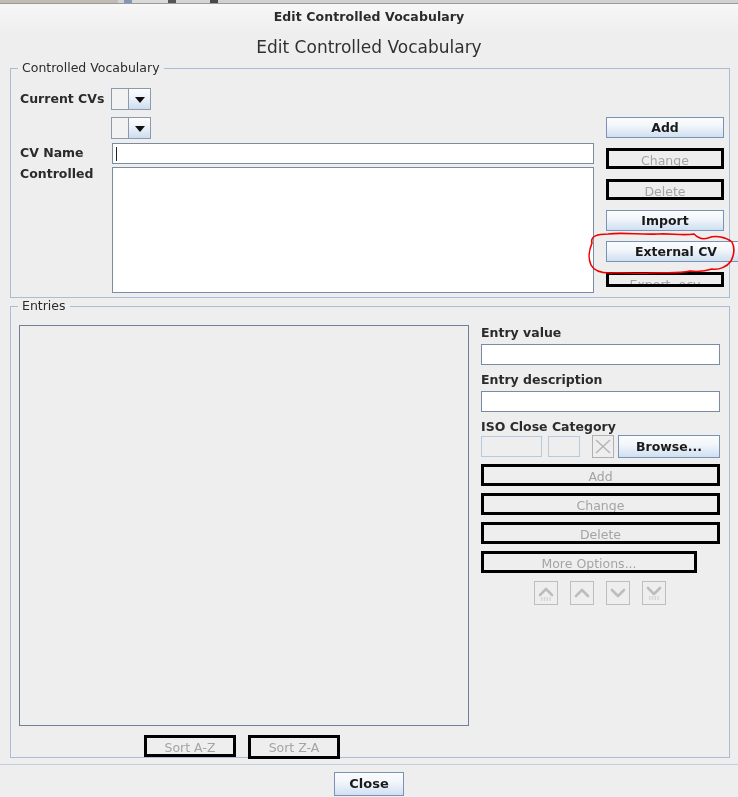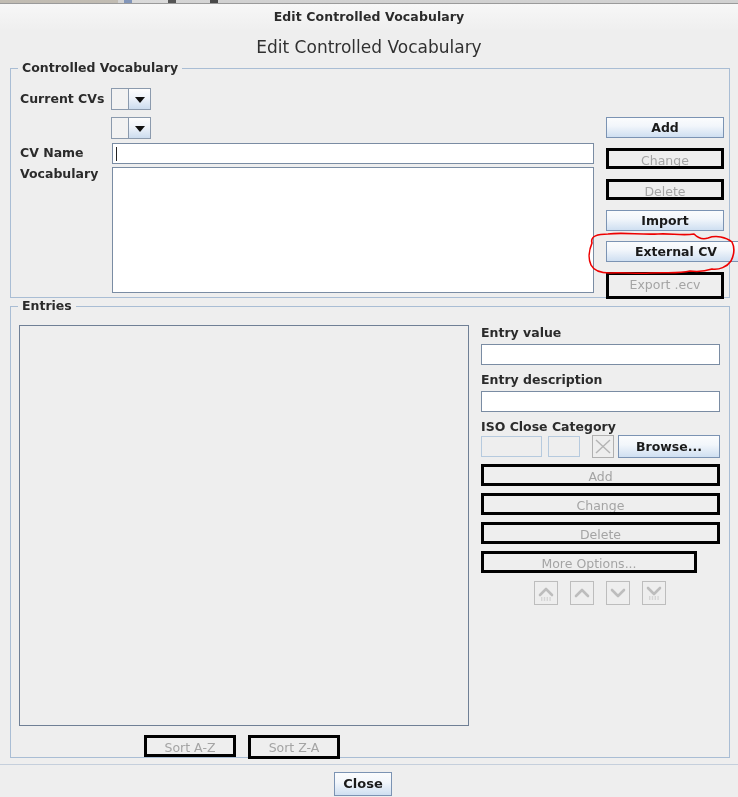--- a/index.html
+++ b/index.html
@@ -63,21 +63,21 @@
     border: 1px solid #a9bdd4;
     background: transparent;
   }
   .group-title {
     position: absolute;
     top: -9px;
     left: 7px;
     padding: 0 4px;
     background: #eeeeee;
     font-size: 12.5px;
-    font-weight: bold;
+    font-weight: normal;
     color: #2b2b2b;
     white-space: nowrap;
   }
   #group-cv { left: 10px; top: 68px; width: 718px; height: 228px; }
   #group-entries { left: 10px; top: 306px; width: 718px; height: 450px; }
 
   
   .field-label {
     position: absolute;
     font-size: 12.5px;
@@ -247,29 +247,29 @@
 <div class="combo" style="left:111px; top:117px;">
   <div class="combo-field"></div>
   <div class="combo-arrow"></div>
 </div>
 
 <div class="field-label" style="left:20px; top:145px;">CV Name</div>
 <div class="textfield" style="left:112px; top:143px; width:482px; height:21px;">
   <div class="caret"></div>
 </div>
 
-<div class="field-label" style="left:20px; top:166px;">Vocabulary</div>
+<div class="field-label" style="left:20px; top:166px;">Controlled</div>
 <div class="textarea" style="left:112px; top:167px; width:482px; height:126px;"></div>
 
 <div class="btn enabled" style="left:606px; top:117px; width:118px; height:21px; line-height:19px;">Add</div>
 <div class="btn disabled" style="left:606px; top:148px; width:118px; height:21px; line-height:19px;">Change</div>
 <div class="btn disabled" style="left:606px; top:179px; width:118px; height:21px; line-height:19px;">Delete</div>
 <div class="btn enabled" style="left:606px; top:210px; width:118px; height:21px; line-height:19px;">Import</div>
 <div class="btn enabled" style="left:606px; top:241px; width:140px; height:21px; line-height:19px;">External CV</div>
-<div class="btn disabled" style="left:606px; top:272px; width:118px; height:27px; line-height:19px;">Export .ecv</div>
+<div class="btn disabled" style="left:606px; top:272px; width:118px; height:15px; line-height:19px;">Export .ecv</div>
 
 <svg id="annotation-ellipse" viewBox="0 0 152 48">
   <path d="M 6 12
            C 4 5, 12 3, 22 3
            C 38 1, 54 4, 72 3
            C 84 2, 96 5, 108 3
            C 112 7, 116 9, 122 7
            C 130 4, 140 6, 146 11
            C 149 17, 148 24, 145 30
            C 141 36, 133 39, 126 38
@@ -334,13 +334,13 @@
     <line x1="6" y1="15" x2="16" y2="15" stroke="#bdbdbd" stroke-width="1" stroke-dasharray="1.4,1.4"></line>
     <line x1="6" y1="17" x2="16" y2="17" stroke="#bdbdbd" stroke-width="1" stroke-dasharray="1.4,1.4"></line>
   </svg>
 </div>
 
 <div class="btn disabled" style="left:144px; top:735px; width:92px; height:22px; line-height:20px;">Sort A-Z</div>
 <div class="btn disabled" style="left:248px; top:735px; width:92px; height:24px; line-height:20px;">Sort Z-A</div>
 
 <div id="bottom-divider"></div>
 <div id="bottom-bar"></div>
-<div class="btn enabled" style="left:334px; top:772px; width:58px; height:24px; line-height:22px; font-size:13px;">Close</div>
+<div class="btn enabled" style="left:334px; top:772px; width:70px; height:24px; line-height:22px; font-size:13px;">Close</div>
 
 </body></html>

